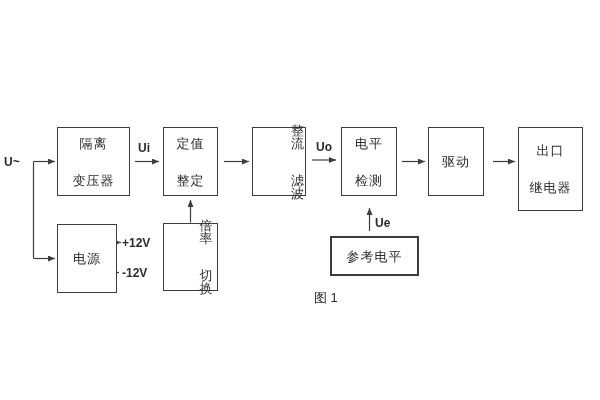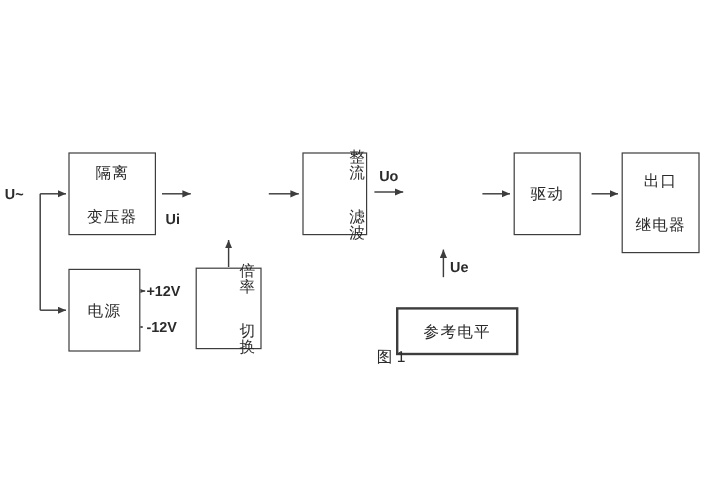--- a/index.html
+++ b/index.html
@@ -28,30 +28,30 @@
     text-align: center;
   }
   .b-iso    { left: 57px;  top: 127px; width: 73px; height: 69px; }
   .b-set    { left: 163px; top: 127px; width: 55px; height: 69px; }
   .b-rect   { left: 252px; top: 127px; width: 54px; height: 69px; padding-left: 38px; }
   .b-level  { left: 341px; top: 127px; width: 56px; height: 69px; }
   .b-drive  { left: 428px; top: 127px; width: 56px; height: 69px; }
   .b-relay  { left: 518px; top: 127px; width: 65px; height: 84px; }
   .b-power  { left: 57px;  top: 224px; width: 60px; height: 69px; }
   .b-ratio  { left: 163px; top: 223px; width: 55px; height: 68px; padding-left: 32px; }
-  .b-ref    { left: 330px; top: 236px; width: 102px; height: 40px; border-width: 2px; margin-top: 20px; }
+  .b-ref    { left: 330px; top: 236px; width: 89px; height: 40px; border-width: 2px; }
   .lbl {
     position: absolute;
     font-size: 12px;
     font-weight: 700;
     line-height: 1;
     white-space: nowrap;
   }
   .l-uin  { left: 4px;   top: 156px; }
-  .l-ui   { left: 133px; top: 142px; width: 22px; text-align: center; margin-top: 35px; }
+  .l-ui   { left: 133px; top: 142px; width: 22px; text-align: center; }
   .l-uo   { left: 310px; top: 141px; width: 22px; text-align: right; }
   .l-ue   { left: 375px; top: 217px; }
   .l-p12  { left: 122px; top: 237px; }
   .l-n12  { left: 122px; top: 267px; }
   .caption {
     position: absolute;
     left: 282px; top: 291px;
     font-size: 13px;
     line-height: 1;
     margin-left: 32px;
@@ -86,26 +86,34 @@
       <line x1="190.5" y1="222.5" x2="190.5" y2="200" marker-end="url(#ah)"></line>
       <line x1="369.5" y1="231" x2="369.5" y2="208" marker-end="url(#ah)"></line>
     </g>
   </svg>
 
   <div class="blk b-iso">
     <span>隔离</span>
     <span>变压器</span>
   </div>
 
+  <div class="blk b-set">
+    <span>定值</span>
+    <span>整定</span>
+  </div>
 
   <div class="blk b-rect">
     <span>整流</span>
     <span>滤波</span>
   </div>
 
+  <div class="blk b-level">
+    <span>电平</span>
+    <span>检测</span>
+  </div>
 
   <div class="blk b-drive">
     <span>驱动</span>
   </div>
 
   <div class="blk b-relay">
     <span>出口</span>
     <span>继电器</span>
   </div>
 

